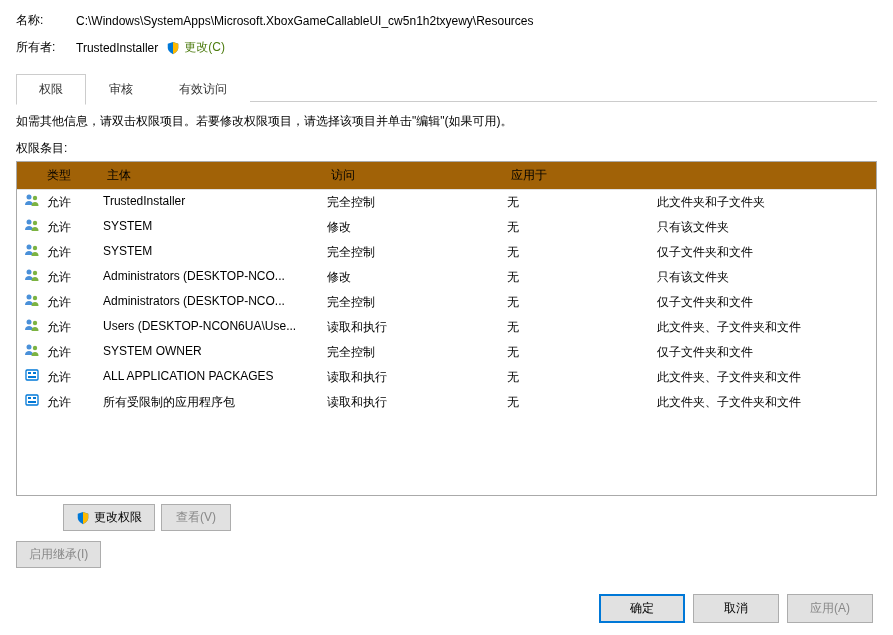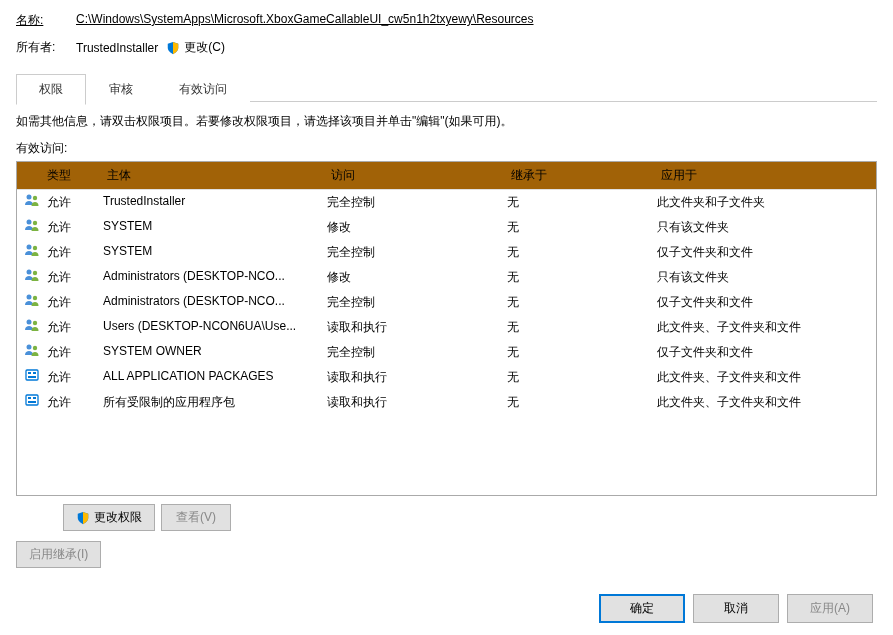--- a/index.html
+++ b/index.html
@@ -1,23 +1,23 @@
 <!DOCTYPE html>
 <html><head>
   <meta charset="utf-8">
   <style>
     * { box-sizing: border-box; margin: 0; padding: 0; font-family: "Microsoft YaHei", "Segoe UI", sans-serif; font-size: 12px; }
     body { background: #fff; width: 893px; height: 635px; overflow: hidden; }
     .dialog { padding: 12px 16px; }
-    .header-row { display: flex; align-items: flex-start; margin-bottom: 10px; text-decoration: underline; }
+    .header-row { display: flex; align-items: center; margin-bottom: 10px; }
     .hdr-label { width: 60px; color: #000; }
     .hdr-value { color: #000; }
     .owner-row { display: flex; align-items: center; margin-bottom: 14px; }
     .shield-icon { width: 14px; height: 14px; margin: 0 4px 0 8px; display: inline-flex; }
-    .link { color: #000000; cursor: pointer; }
+    .link { color: #4d7c0f; cursor: pointer; }
     .tabs { display: flex; border-bottom: 1px solid #ccc; margin-bottom: 10px; }
     .tab { padding: 6px 22px; border: 1px solid transparent; border-bottom: none; background: #fff; position: relative; top: 4px; cursor: pointer; color: #333; }
     .tab.active { border-color: #ccc; background: #fff; border-bottom: 1px solid #fff; }
     .info-text { margin-bottom: 10px; color: #000; line-height: 1.5; }
     .list-label { margin-bottom: 4px; color: #000; }
     .perm-list { border: 1px solid #aaa; height: 335px; overflow: auto; }
     .perm-header { display: flex; border-bottom: 1px solid #e0e0e0; background: #a16207; }
     .perm-header > div { padding: 5px 8px; color: #000; }
     .perm-row { display: flex; align-items: flex-start; padding: 2px 0; }
     .col-icon { width: 26px; display: flex; justify-content: center; align-items: center; padding-left: 4px; }
@@ -62,28 +62,27 @@
     <span class="link">更改(C)</span>
   </div>
 
   <div class="tabs">
     <div class="tab active">权限</div>
     <div class="tab">审核</div>
     <div class="tab">有效访问</div>
   </div>
 
   <div class="info-text">如需其他信息，请双击权限项目。若要修改权限项目，请选择该项目并单击"编辑"(如果可用)。</div>
-  <div class="list-label">有效访问:</div>
+  <div class="list-label">权限条目:</div>
 
   <div class="perm-list">
     <div class="perm-header">
       <div class="hdr-col-type">类型</div>
       <div class="hdr-col-principal">主体</div>
       <div class="hdr-col-access">访问</div>
-      <div class="hdr-col-inherit">继承于</div>
       <div class="hdr-col-applies">应用于</div>
     </div>
     <div id="perm-body">
         <div class="perm-row">
           <div class="col-icon">
             <svg class="user-icon" viewBox="0 0 16 16">
               <circle cx="5" cy="5" r="2.5" fill="#4a90d9"></circle>
               <path d="M1 13 C1 10 3 9 5 9 C7 9 9 10 9 13 Z" fill="#4a90d9"></path>
               <circle cx="11" cy="6" r="2.2" fill="#7cb342"></circle>
               <path d="M7.5 14 C7.5 11 9 10 11 10 C13 10 14.5 11 14.5 14 Z" fill="#7cb342"></path>

